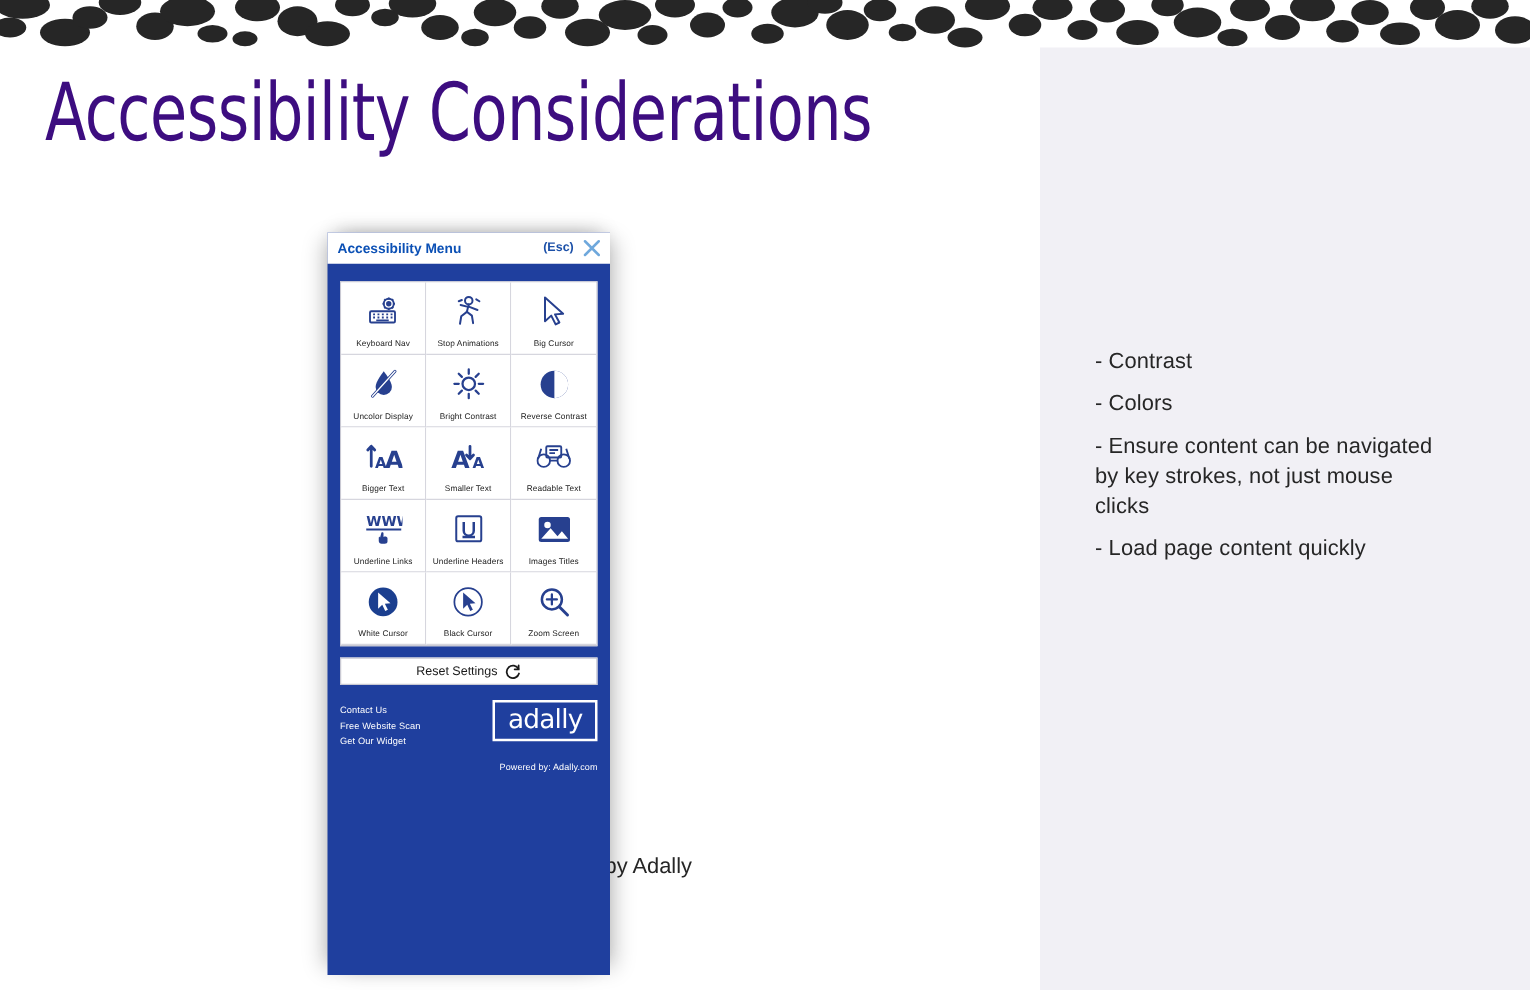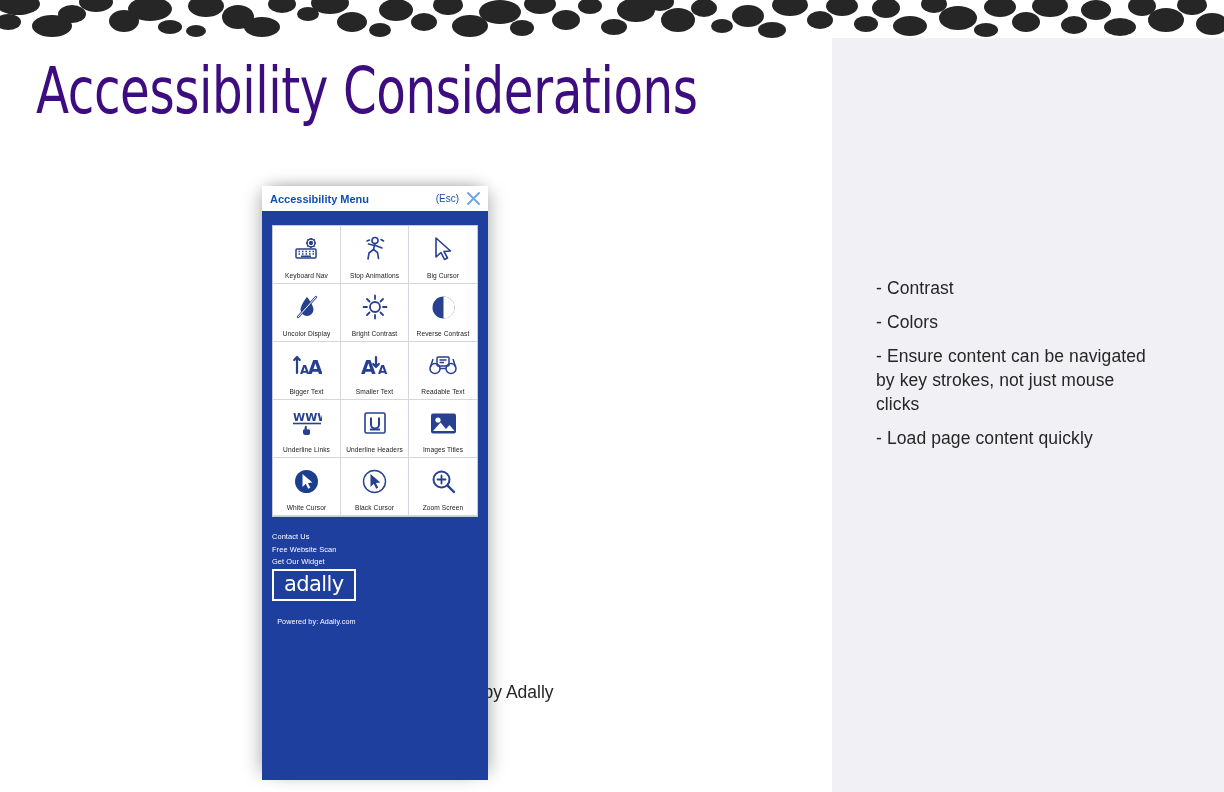--- a/index.html
+++ b/index.html
@@ -100,21 +100,21 @@
   }
   #widget-title-text {
     color: #0b50b5;
     font-size: 11px;
     font-weight: 700;
     flex: 1;
   }
   #esc-label {
     color: #1c50a8;
     font-size: 10px;
-    font-weight: 400;
+    font-weight: 700;
     margin-right: 7px;
   }
   #close-icon { line-height: 0; }
 
   
   #tiles-wrap {
     margin: 14px 10px 0 10px;
     background: #ffffff;
     border: 1px solid #c9c9d3;
     box-sizing: border-box;
@@ -168,21 +168,20 @@
     color: #1a1a1a;
     margin-right: 6px;
   }
 
   
   #widget-footer {
     margin: 12px 10px 0 10px;
     display: flex;
     justify-content: space-between;
     align-items: flex-start;
-    flex-direction: column;
   }
   #footer-links { padding-top: 2px; }
   .footer-link {
     display: block;
     color: #ffffff;
     font-size: 7.4px;
     line-height: 12.5px;
     letter-spacing: 0.1px;
   }
   #brand-block { text-align: right; }
@@ -460,20 +459,29 @@
             <path d="M10.5 6.5v8M6.5 10.5h8" stroke-width="1.8" stroke-linecap="round"></path>
             <path d="M16.6 16.6L23 23" stroke-linecap="round" stroke-width="2.4"></path>
           </svg>
         </span>
         <span class="tile-label">Zoom Screen</span>
       </div>
 
     </div>
   </div>
 
+  <div id="reset-btn">
+    <span id="reset-label">Reset Settings</span>
+    <span style="line-height:0">
+      <svg width="13" height="13" viewBox="0 0 13 13" fill="none" stroke="#1a1a1a" stroke-width="1.4" stroke-linecap="round">
+        <path d="M10.8 4.2a5 5 0 10.4 3.6"></path>
+        <path d="M10.9 1.2v3.2h-3.2"></path>
+      </svg>
+    </span>
+  </div>
 
   <div id="widget-footer">
     <div id="footer-links">
       <span class="footer-link">Contact Us</span>
       <span class="footer-link">Free Website Scan</span>
       <span class="footer-link">Get Our Widget</span>
     </div>
     <div id="brand-block">
       <div id="brand-logo">
         <span id="brand-name">adally</span>

